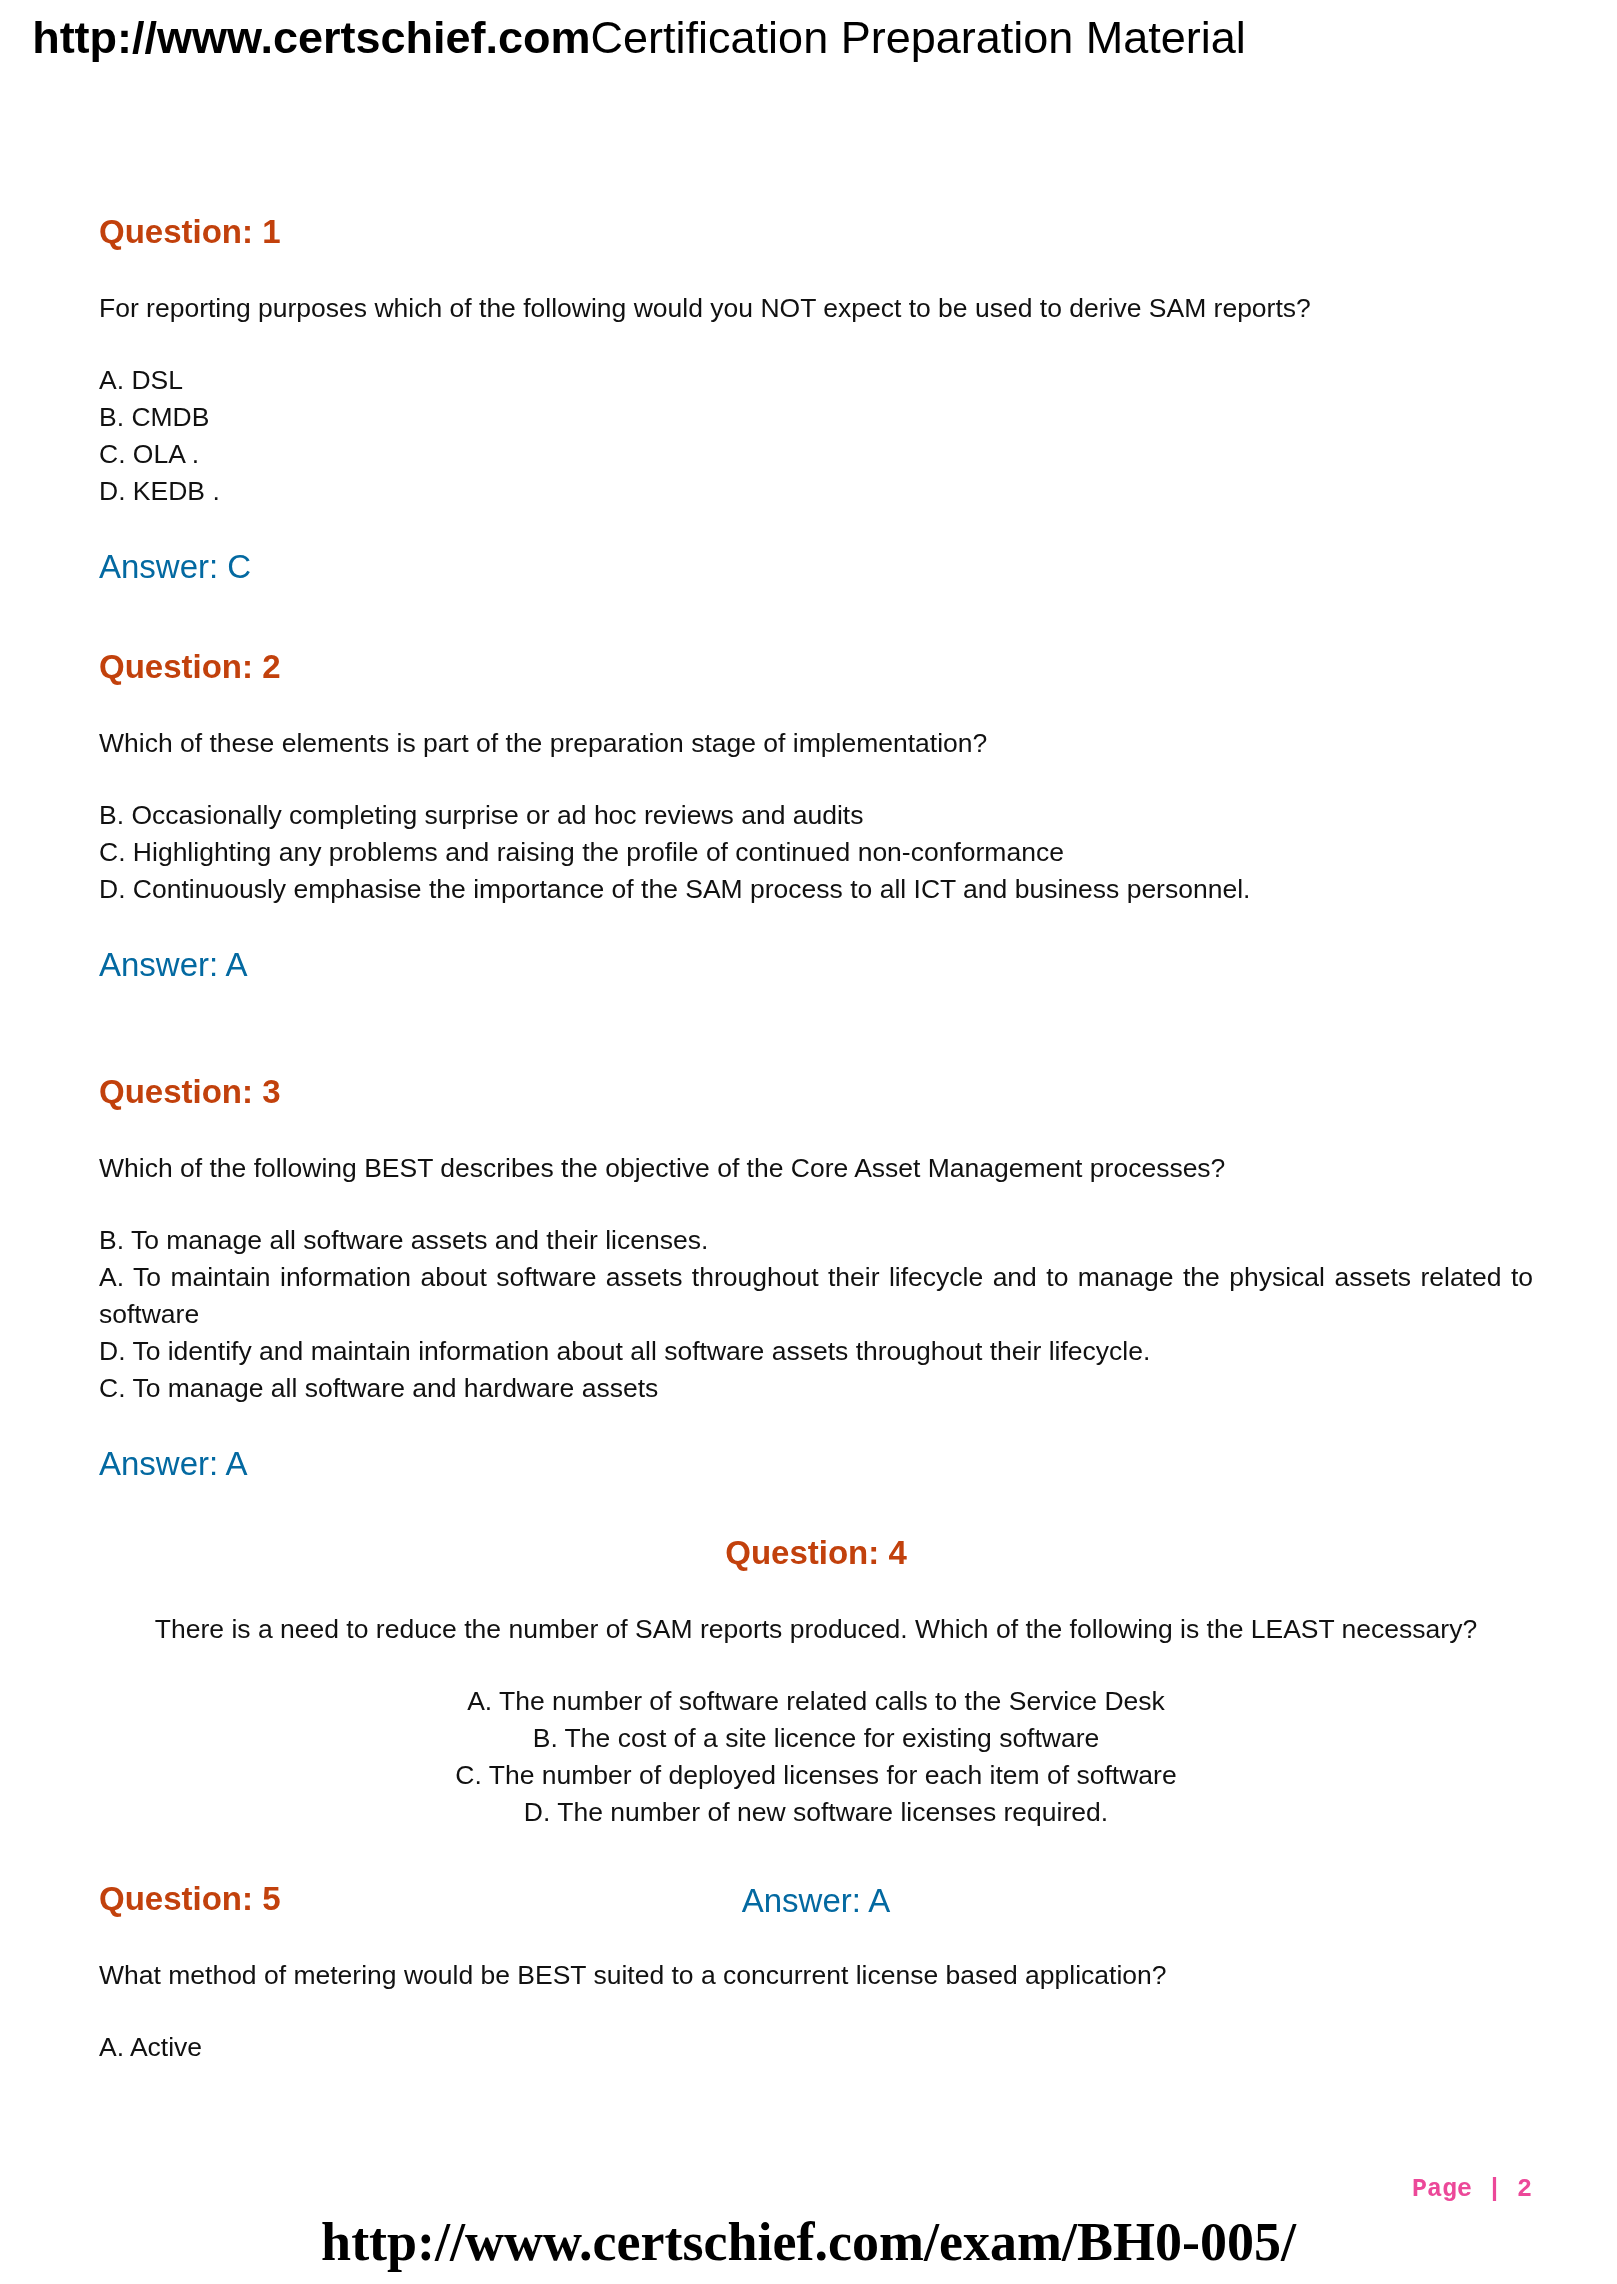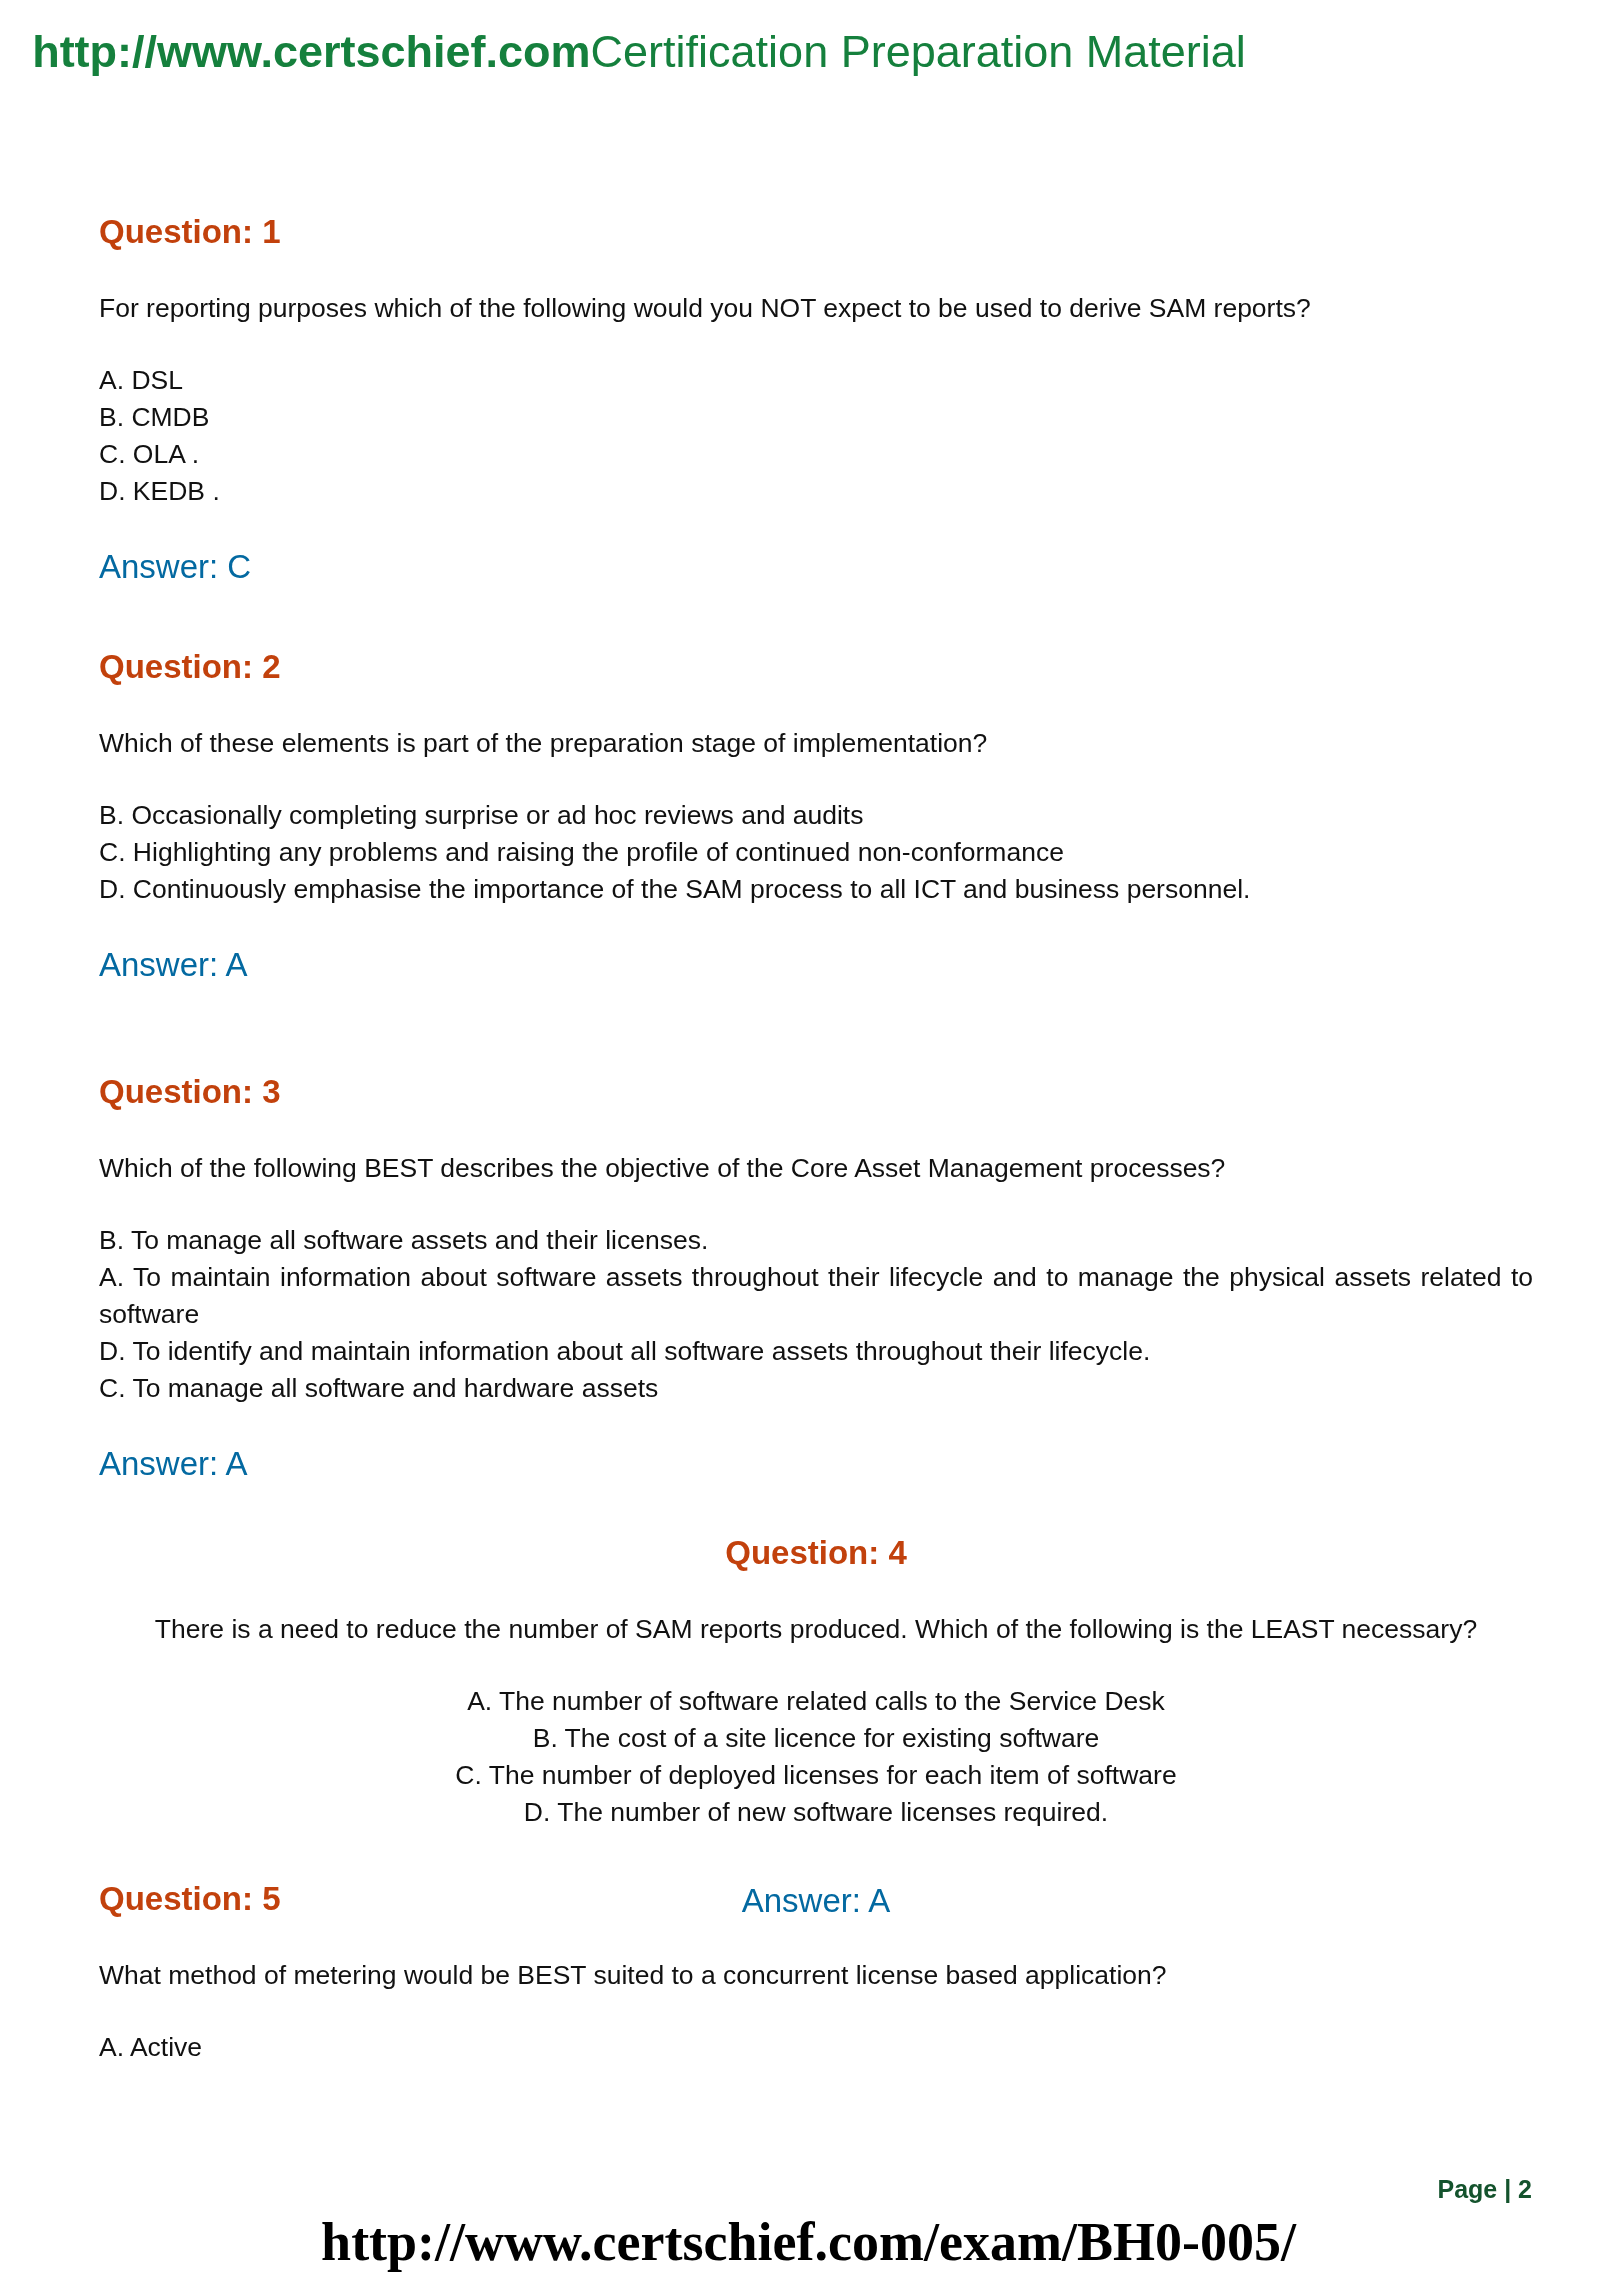--- a/index.html
+++ b/index.html
@@ -1,26 +1,26 @@
 <!DOCTYPE html>
 <html style="font-size:10px"><head>
 <meta charset="utf-8">
 <style>
   html,body{margin:0;padding:0;background:#fff;}
   body{width:1617px;height:2284px;position:relative;overflow:hidden;font-family:"Liberation Sans",sans-serif;color:#111;}
-  .header{position:absolute;left:0;width:1278px;top:25px;text-align:center;font-size:45px;line-height:53px;font-family:"Liberation Sans",sans-serif;color:#15803d;}
+  .header{position:absolute;left:0;width:1278px;top:11px;text-align:center;font-size:45px;line-height:53px;font-family:"Liberation Sans",sans-serif;color:#000000;}
   .header .url{font-weight:bold;}
   .content{position:absolute;left:99px;top:0;width:1434px;}
   .q{position:absolute;left:0;width:1434px;}
   .qlabel{font-weight:bold;font-size:33px;line-height:38px;color:#c2410c;}
   .qtext{font-size:26.5px;line-height:37px;color:#111;}
   .opt{font-size:26.5px;line-height:37px;color:#111;}
   .opt.justify{text-align:justify;text-align-last:left;}
   .ans{font-weight:normal;font-size:33px;line-height:38px;color:#0369a1;}
-  .pagenum{position:absolute;right:85px;top:2175px;font-family:Liberation Sans, sans-serif;font-weight:bold;font-size:25px;color:#14532d;}
+  .pagenum{position:absolute;right:85px;top:2175px;font-family:Liberation Mono, monospace;font-weight:bold;font-size:25px;color:#ec4899;}
   .footer{position:absolute;left:0;width:1617px;top:2211px;text-align:center;font-family:"Liberation Serif",serif;font-weight:bold;font-size:54px;color:#000;}
 </style>
 </head>
 <body>
 
 <div class="header">
   <span class="url">http://www.certschief.com</span><span>Certification Preparation Material</span>
 </div>
 
 <div class="content">

